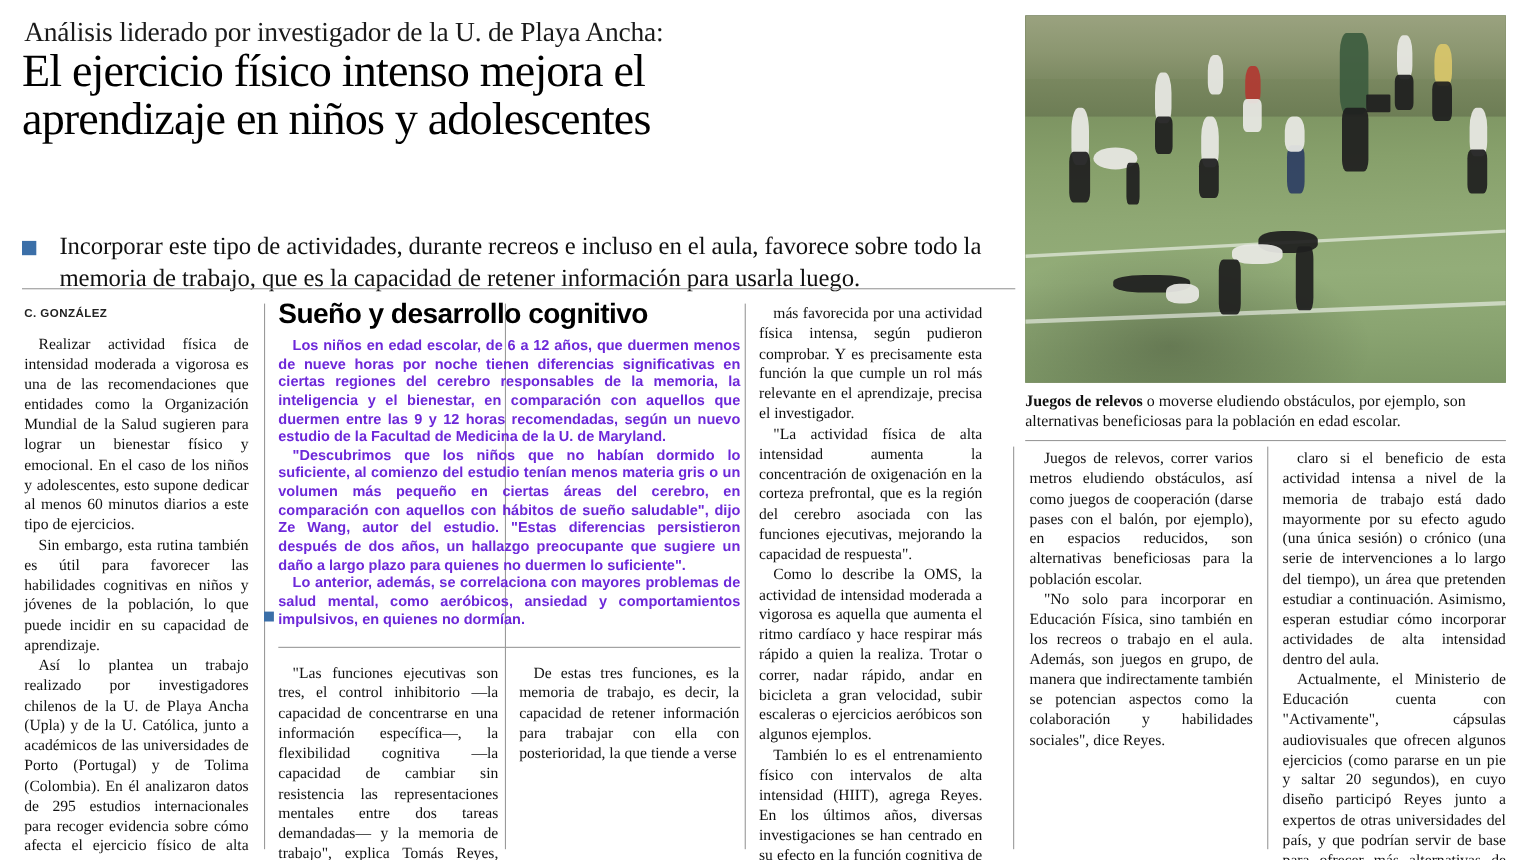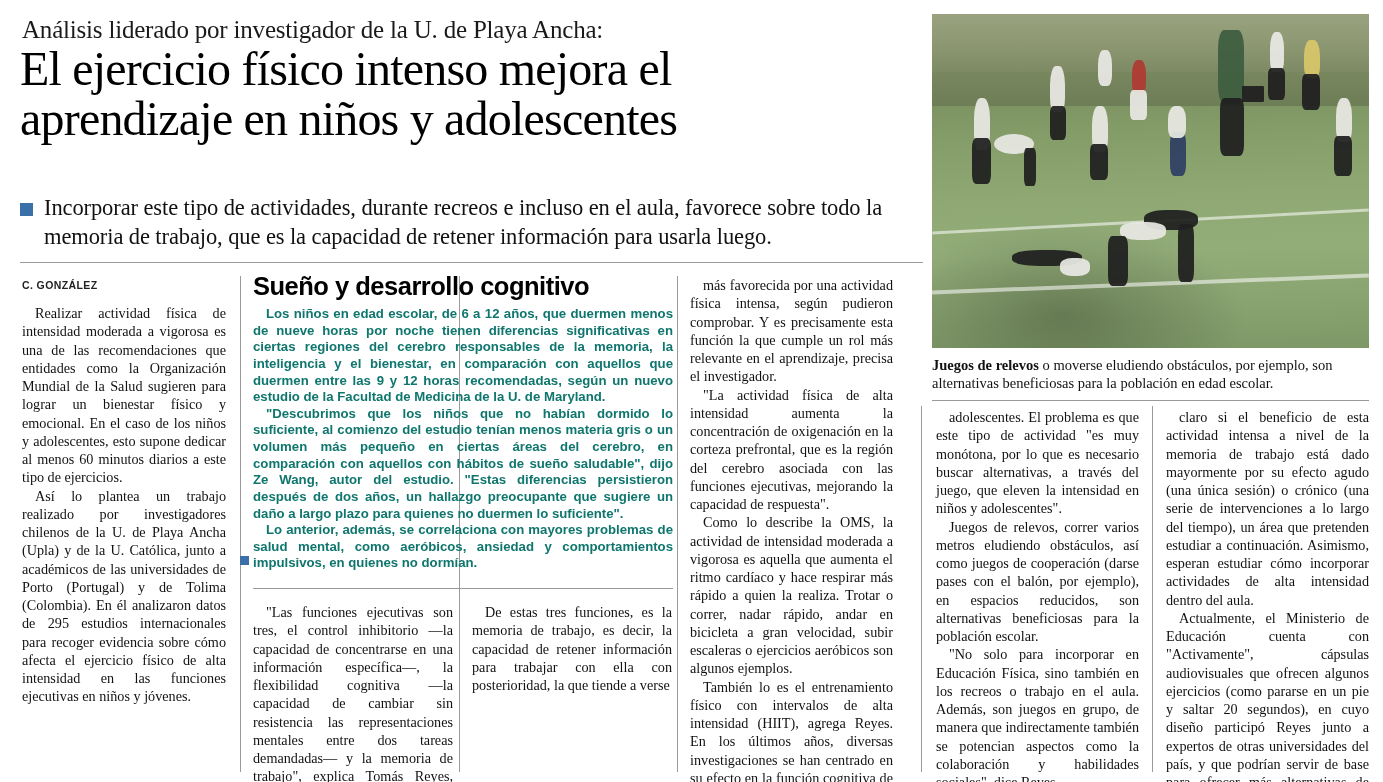--- a/index.html
+++ b/index.html
@@ -30,35 +30,35 @@
     line-height: 1.1;
     color: #1a1a1a;
     letter-spacing: -0.2px;
   }
   .headline {
     position: absolute;
     left: 20px;
     top: 44px;
     width: 900px;
     font-family: "Liberation Serif", serif;
-    font-size: 48px;
+    font-size: 42px;
     line-height: 1.04;
     font-weight: 400;
     color: #000;
     letter-spacing: -0.8px;
   }
   .headline .l2 { display: block; }
 
   .bullet-block {
     position: absolute;
     left: 20px;
-    top: 194px;
+    top: 210px;
     width: 900px;
     display: flex;
-    gap: 11px;
+    gap: 21px;
     align-items: flex-start;
   }
   .bullet-square {
     width: 13px;
     height: 13px;
     background: #3b6fa8;
     margin-top: 9px;
     flex: 0 0 auto;
   }
   .subhead {
@@ -205,21 +205,21 @@
   .box-body {
     position: absolute;
     left: 253px;
     top: 306px;
     width: 420px;
     font-family: "Liberation Sans", sans-serif;
     font-size: 13.2px;
     line-height: 1.26;
     font-weight: 700;
     text-align: justify;
-    color: #0f766e;
+    color: #6d28d9;
   }
   .box-body p { margin: 0; text-indent: 13px; }
   .box-marker {
     position: absolute;
     left: 240px;
     top: 556px;
     width: 9px;
     height: 9px;
     background: #3b6fa8;
   }
@@ -315,20 +315,21 @@
   <div class="vrule vr1"></div>
   <div class="vrule vr2"></div>
   <div class="vrule vr3"></div>
   <div class="vrule vr4"></div>
   <div class="vrule vr5"></div>
 
   <div class="byline">C. GONZÁLEZ</div>
 
   <div class="col col1">
     <p class="first">Realizar actividad física de intensidad moderada a vigorosa es una de las recomendaciones que entidades como la Organización Mundial de la Salud sugieren para lograr un bienestar físico y emocional. En el caso de los niños y adolescentes, esto supone dedicar al menos 60 minutos diarios a este tipo de ejercicios.</p>
+    <p>Sin embargo, esta rutina también es útil para favorecer las habilidades cognitivas en niños y jóvenes de la población, lo que puede incidir en su capacidad de aprendizaje.</p>
     <p>Así lo plantea un trabajo realizado por investigadores chilenos de la U. de Playa Ancha (Upla) y de la U. Católica, junto a académicos de las universidades de Porto (Portugal) y de Tolima (Colombia). En él analizaron datos de 295 estudios internacionales para recoger evidencia sobre cómo afecta el ejercicio físico de alta intensidad en las funciones ejecutivas en niños y jóvenes.</p>
   </div>
 
   <div class="box-title">Sueño y desarrollo cognitivo</div>
   <div class="box-body">
     <p>Los niños en edad escolar, de 6 a 12 años, que duermen menos de nueve horas por noche tienen diferencias significativas en ciertas regiones del cerebro responsables de la memoria, la inteligencia y el bienestar, en comparación con aquellos que duermen entre las 9 y 12 horas recomendadas, según un nuevo estudio de la Facultad de Medicina de la U. de Maryland.</p>
     <p>"Descubrimos que los niños que no habían dormido lo suficiente, al comienzo del estudio tenían menos materia gris o un volumen más pequeño en ciertas áreas del cerebro, en comparación con aquellos con hábitos de sueño saludable", dijo Ze Wang, autor del estudio. "Estas diferencias persistieron después de dos años, un hallazgo preocupante que sugiere un daño a largo plazo para quienes no duermen lo suficiente".</p>
     <p>Lo anterior, además, se correlaciona con mayores problemas de salud mental, como aeróbicos, ansiedad y comportamientos impulsivos, en quienes no dormían.</p>
   </div>
   <div class="box-marker"></div>
@@ -342,21 +343,20 @@
   </div>
 
   <div class="col col4">
     <p class="first">más favorecida por una actividad física intensa, según pudieron comprobar. Y es precisamente esta función la que cumple un rol más relevante en el aprendizaje, precisa el investigador.</p>
     <p>"La actividad física de alta intensidad aumenta la concentración de oxigenación en la corteza prefrontal, que es la región del cerebro asociada con las funciones ejecutivas, mejorando la capacidad de respuesta".</p>
     <p>Como lo describe la OMS, la actividad de intensidad moderada a vigorosa es aquella que aumenta el ritmo cardíaco y hace respirar más rápido a quien la realiza. Trotar o correr, nadar rápido, andar en bicicleta a gran velocidad, subir escaleras o ejercicios aeróbicos son algunos ejemplos.</p>
     <p>También lo es el entrenamiento físico con intervalos de alta intensidad (HIIT), agrega Reyes. En los últimos años, diversas investigaciones se han centrado en su efecto en la función cognitiva de los adultos, pero no en niños y</p>
   </div>
 
   <div class="col col5">
-    <p class="first">adolescentes. El problema es que este tipo de actividad "es muy monótona, por lo que es necesario buscar alternativas, a través del juego, que eleven la intensidad en niños y adolescentes".</p>
     <p>Juegos de relevos, correr varios metros eludiendo obstáculos, así como juegos de cooperación (darse pases con el balón, por ejemplo), en espacios reducidos, son alternativas beneficiosas para la población escolar.</p>
     <p>"No solo para incorporar en Educación Física, sino también en los recreos o trabajo en el aula. Además, son juegos en grupo, de manera que indirectamente también se potencian aspectos como la colaboración y habilidades sociales", dice Reyes.</p>
 
   </div>
   <div class="col col6">
     <p class="first">claro si el beneficio de esta actividad intensa a nivel de la memoria de trabajo está dado mayormente por su efecto agudo (una única sesión) o crónico (una serie de intervenciones a lo largo del tiempo), un área que pretenden estudiar a continuación. Asimismo, esperan estudiar cómo incorporar actividades de alta intensidad dentro del aula.</p>
     <p>Actualmente, el Ministerio de Educación cuenta con "Activamente", cápsulas audiovisuales que ofrecen algunos ejercicios (como pararse en un pie y saltar 20 segundos), en cuyo diseño participó Reyes junto a expertos de otras universidades del país, y que podrían servir de base para ofrecer más alternativas de movimiento a los escolares.</p>
   </div>
 
 </div>

